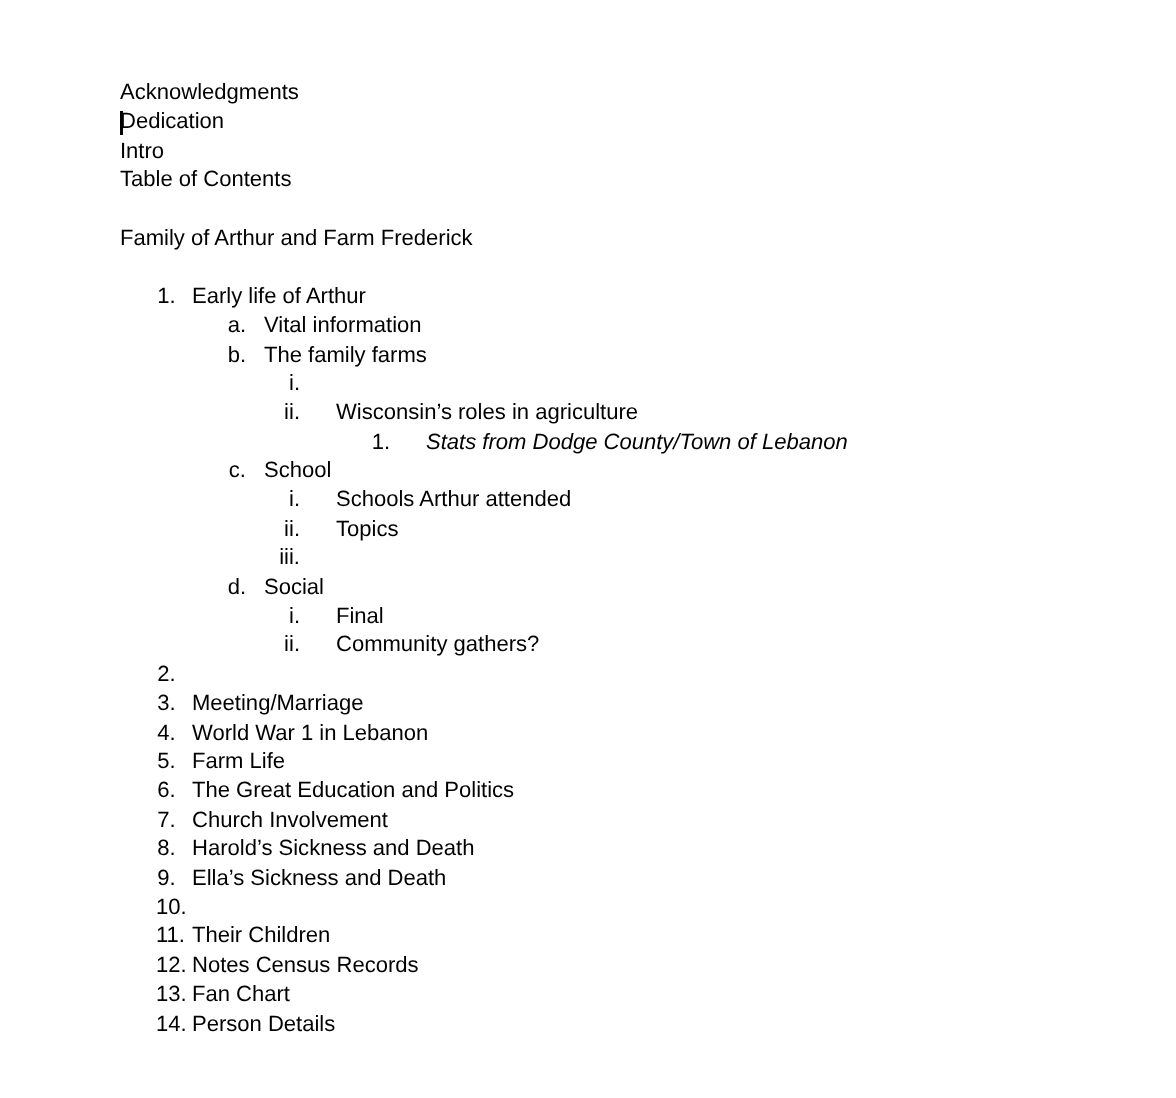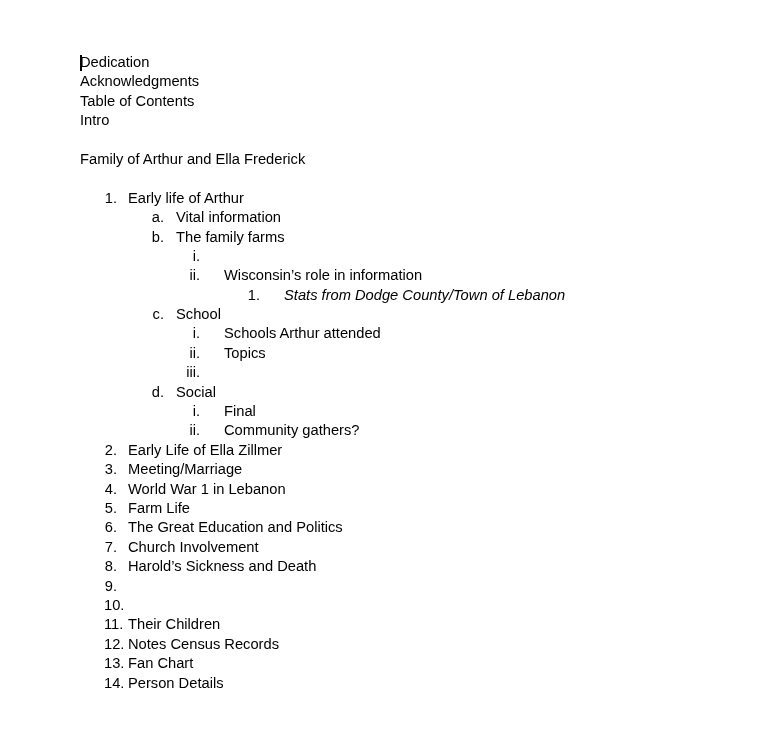--- a/index.html
+++ b/index.html
@@ -29,35 +29,35 @@
     .l1.wide .marker { text-align: right; left: 104px; width: auto; }
     .cursor {
       position: absolute; left: 80px; top: 2px; width: 1.5px; height: 16px; background: #000;
     }
   </style>
 </head>
 <body>
 
 <div class="doc">
   <div class="line plain">
+    <span>Acknowledgments</span>
+  </div>
+  <div class="line plain">
     <span class="cursor"></span>
     <span>Dedication</span>
   </div>
   <div class="line plain">
-    <span>Acknowledgments</span>
+    <span>Intro</span>
   </div>
   <div class="line plain">
     <span>Table of Contents</span>
   </div>
-  <div class="line plain">
-    <span>Intro</span>
-  </div>
   <div class="line blank"></div>
   <div class="line plain">
-    <span>Family of Arthur and Ella Frederick</span>
+    <span>Family of Arthur and Farm Frederick</span>
   </div>
   <div class="line blank"></div>
 
   <div id="outline">
       <div class="line l1">
         <span class="marker">1.</span>
         <span class="text">Early life of Arthur</span>
       </div>
       <div class="line l2">
         <span class="marker">a.</span>
@@ -65,21 +65,21 @@
       </div>
       <div class="line l2">
         <span class="marker">b.</span>
         <span class="text">The family farms</span>
       </div>
       <div class="line l3">
         <span class="marker">i.</span>
       </div>
       <div class="line l3">
         <span class="marker">ii.</span>
-        <span class="text">Wisconsin’s role in information</span>
+        <span class="text">Wisconsin’s roles in agriculture</span>
       </div>
       <div class="line l4">
         <span class="marker">1.</span>
         <span class="text">Stats from Dodge County/Town of Lebanon</span>
       </div>
       <div class="line l2">
         <span class="marker">c.</span>
         <span class="text">School</span>
       </div>
       <div class="line l3">
@@ -100,21 +100,20 @@
       <div class="line l3">
         <span class="marker">i.</span>
         <span class="text">Final</span>
       </div>
       <div class="line l3">
         <span class="marker">ii.</span>
         <span class="text">Community gathers?</span>
       </div>
       <div class="line l1">
         <span class="marker">2.</span>
-        <span class="text">Early Life of Ella Zillmer</span>
       </div>
       <div class="line l1">
         <span class="marker">3.</span>
         <span class="text">Meeting/Marriage</span>
       </div>
       <div class="line l1">
         <span class="marker">4.</span>
         <span class="text">World War 1 in Lebanon</span>
       </div>
       <div class="line l1">
@@ -128,20 +127,21 @@
       <div class="line l1">
         <span class="marker">7.</span>
         <span class="text">Church Involvement</span>
       </div>
       <div class="line l1">
         <span class="marker">8.</span>
         <span class="text">Harold’s Sickness and Death</span>
       </div>
       <div class="line l1">
         <span class="marker">9.</span>
+        <span class="text">Ella’s Sickness and Death</span>
       </div>
       <div class="line l1 wide">
         <span class="marker">10.</span>
       </div>
       <div class="line l1 wide">
         <span class="marker">11.</span>
         <span class="text">Their Children</span>
       </div>
       <div class="line l1 wide">
         <span class="marker">12.</span>

